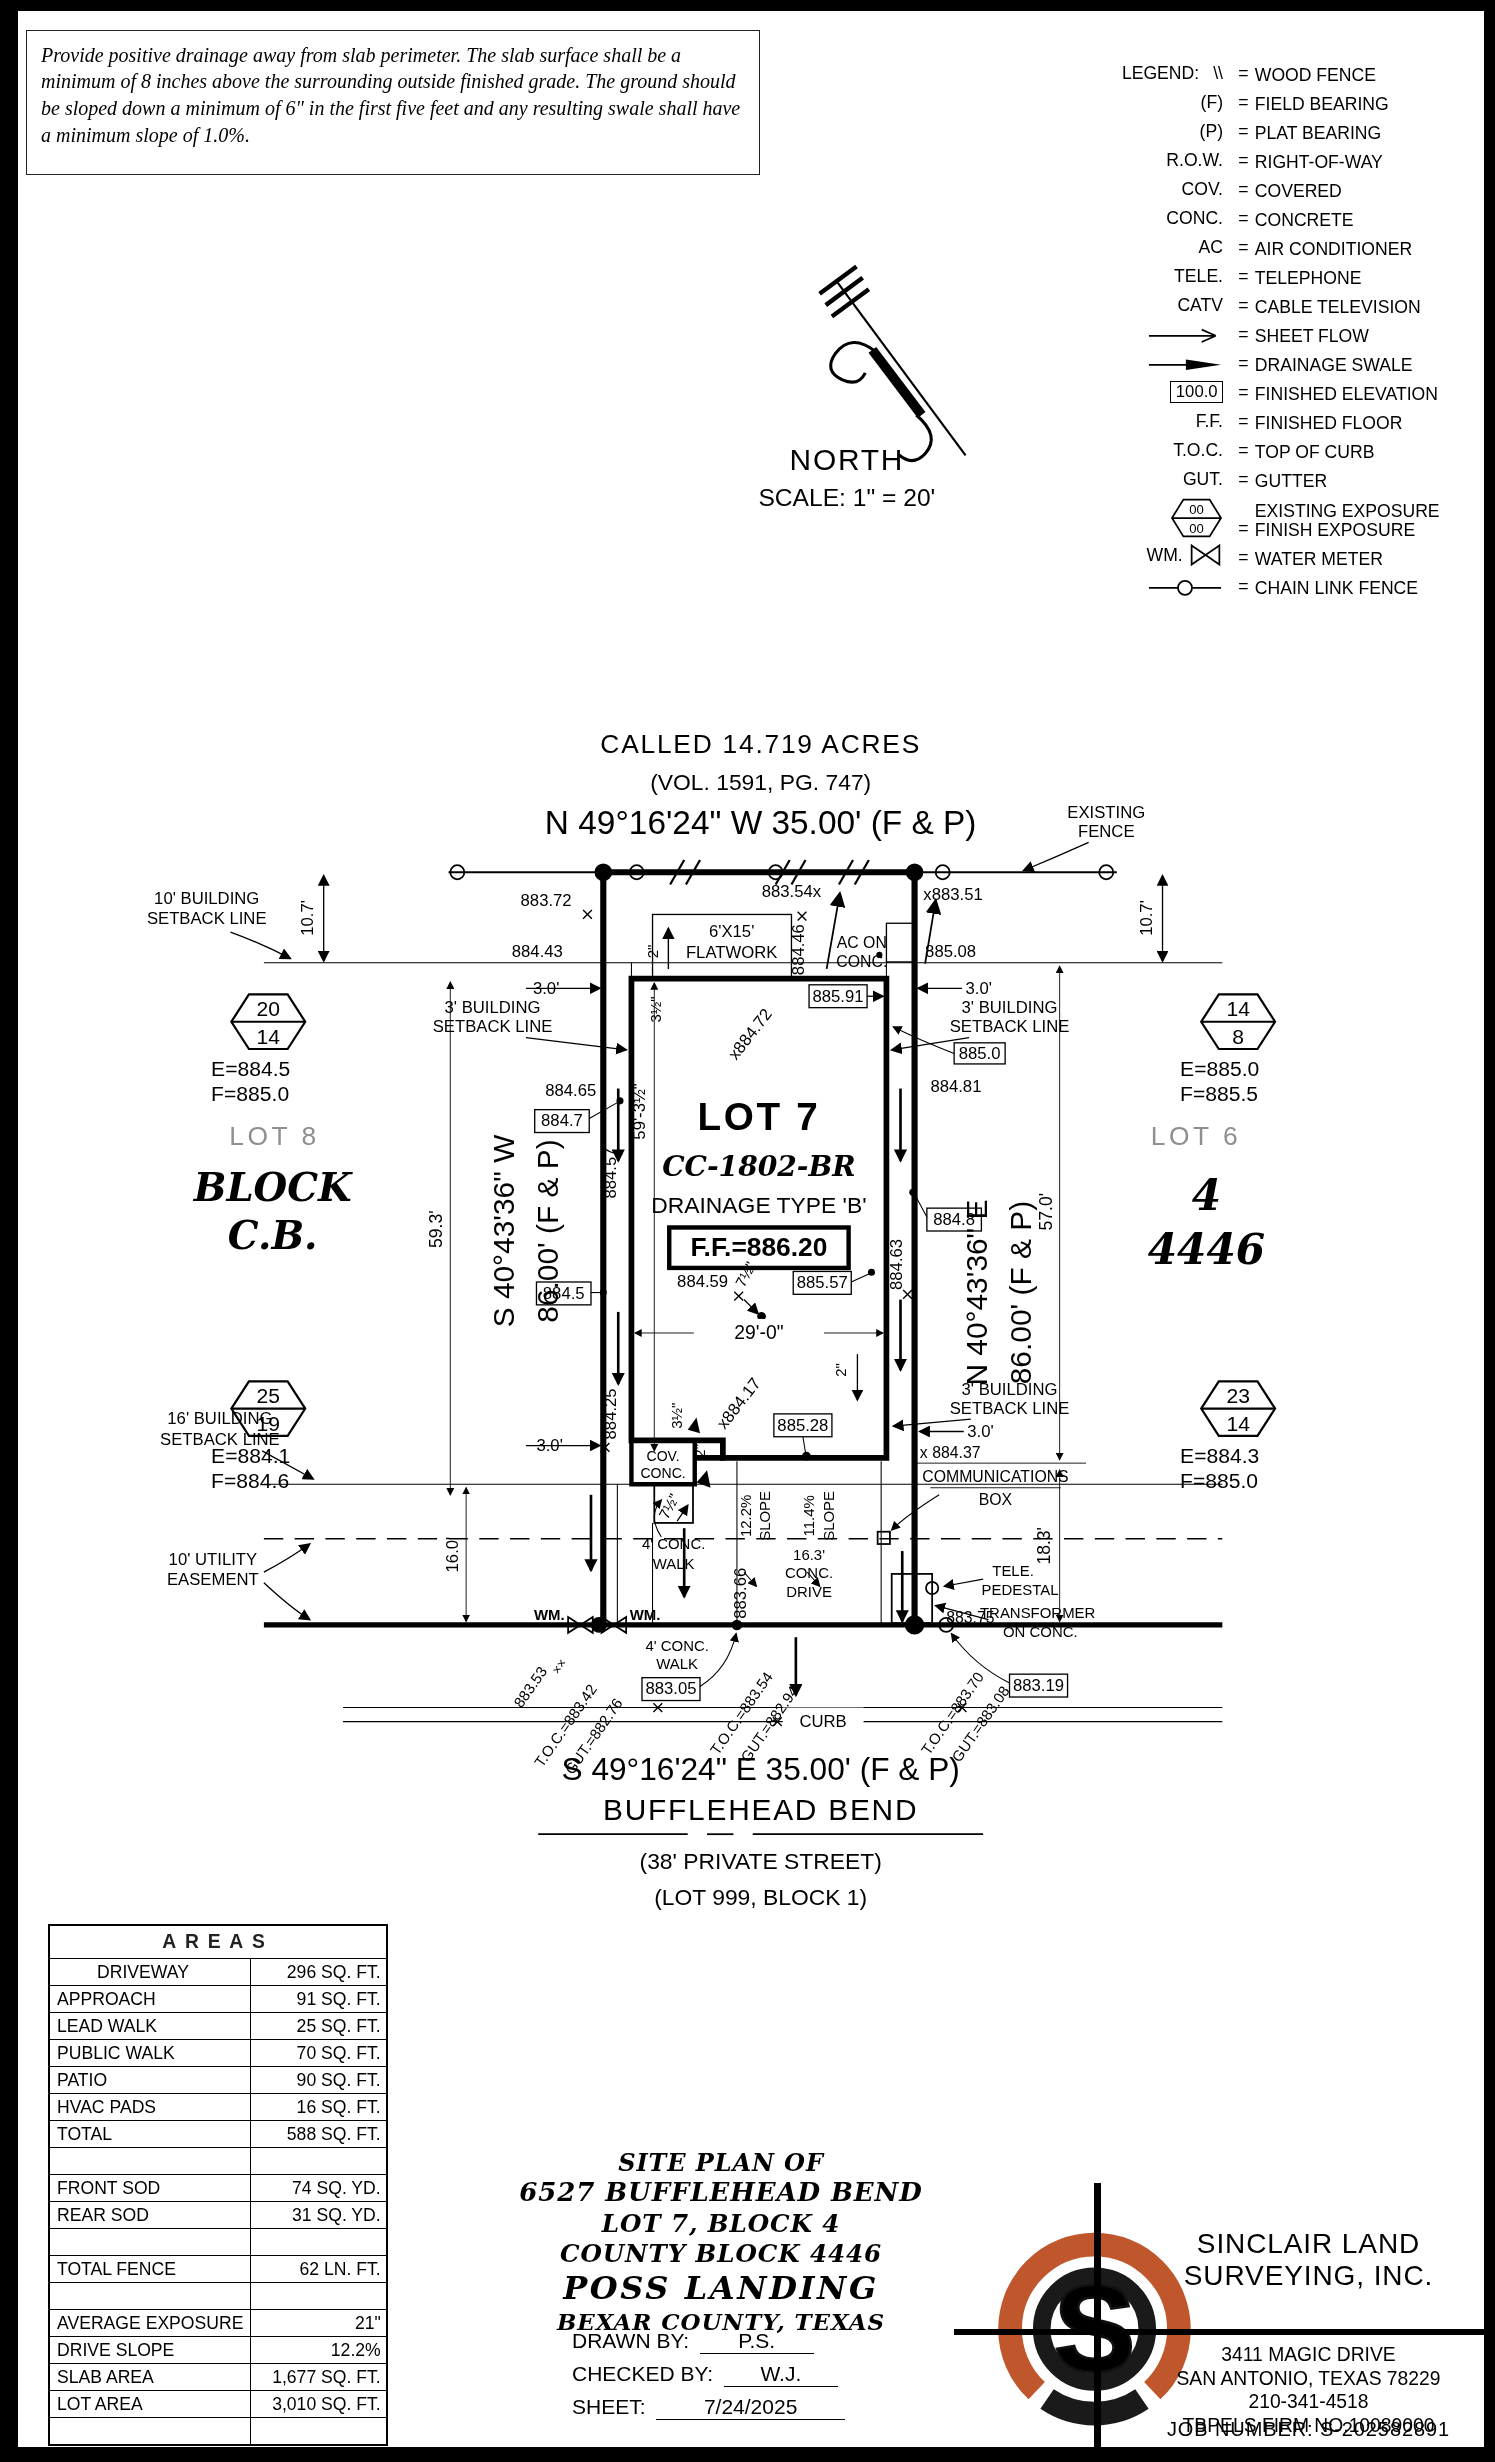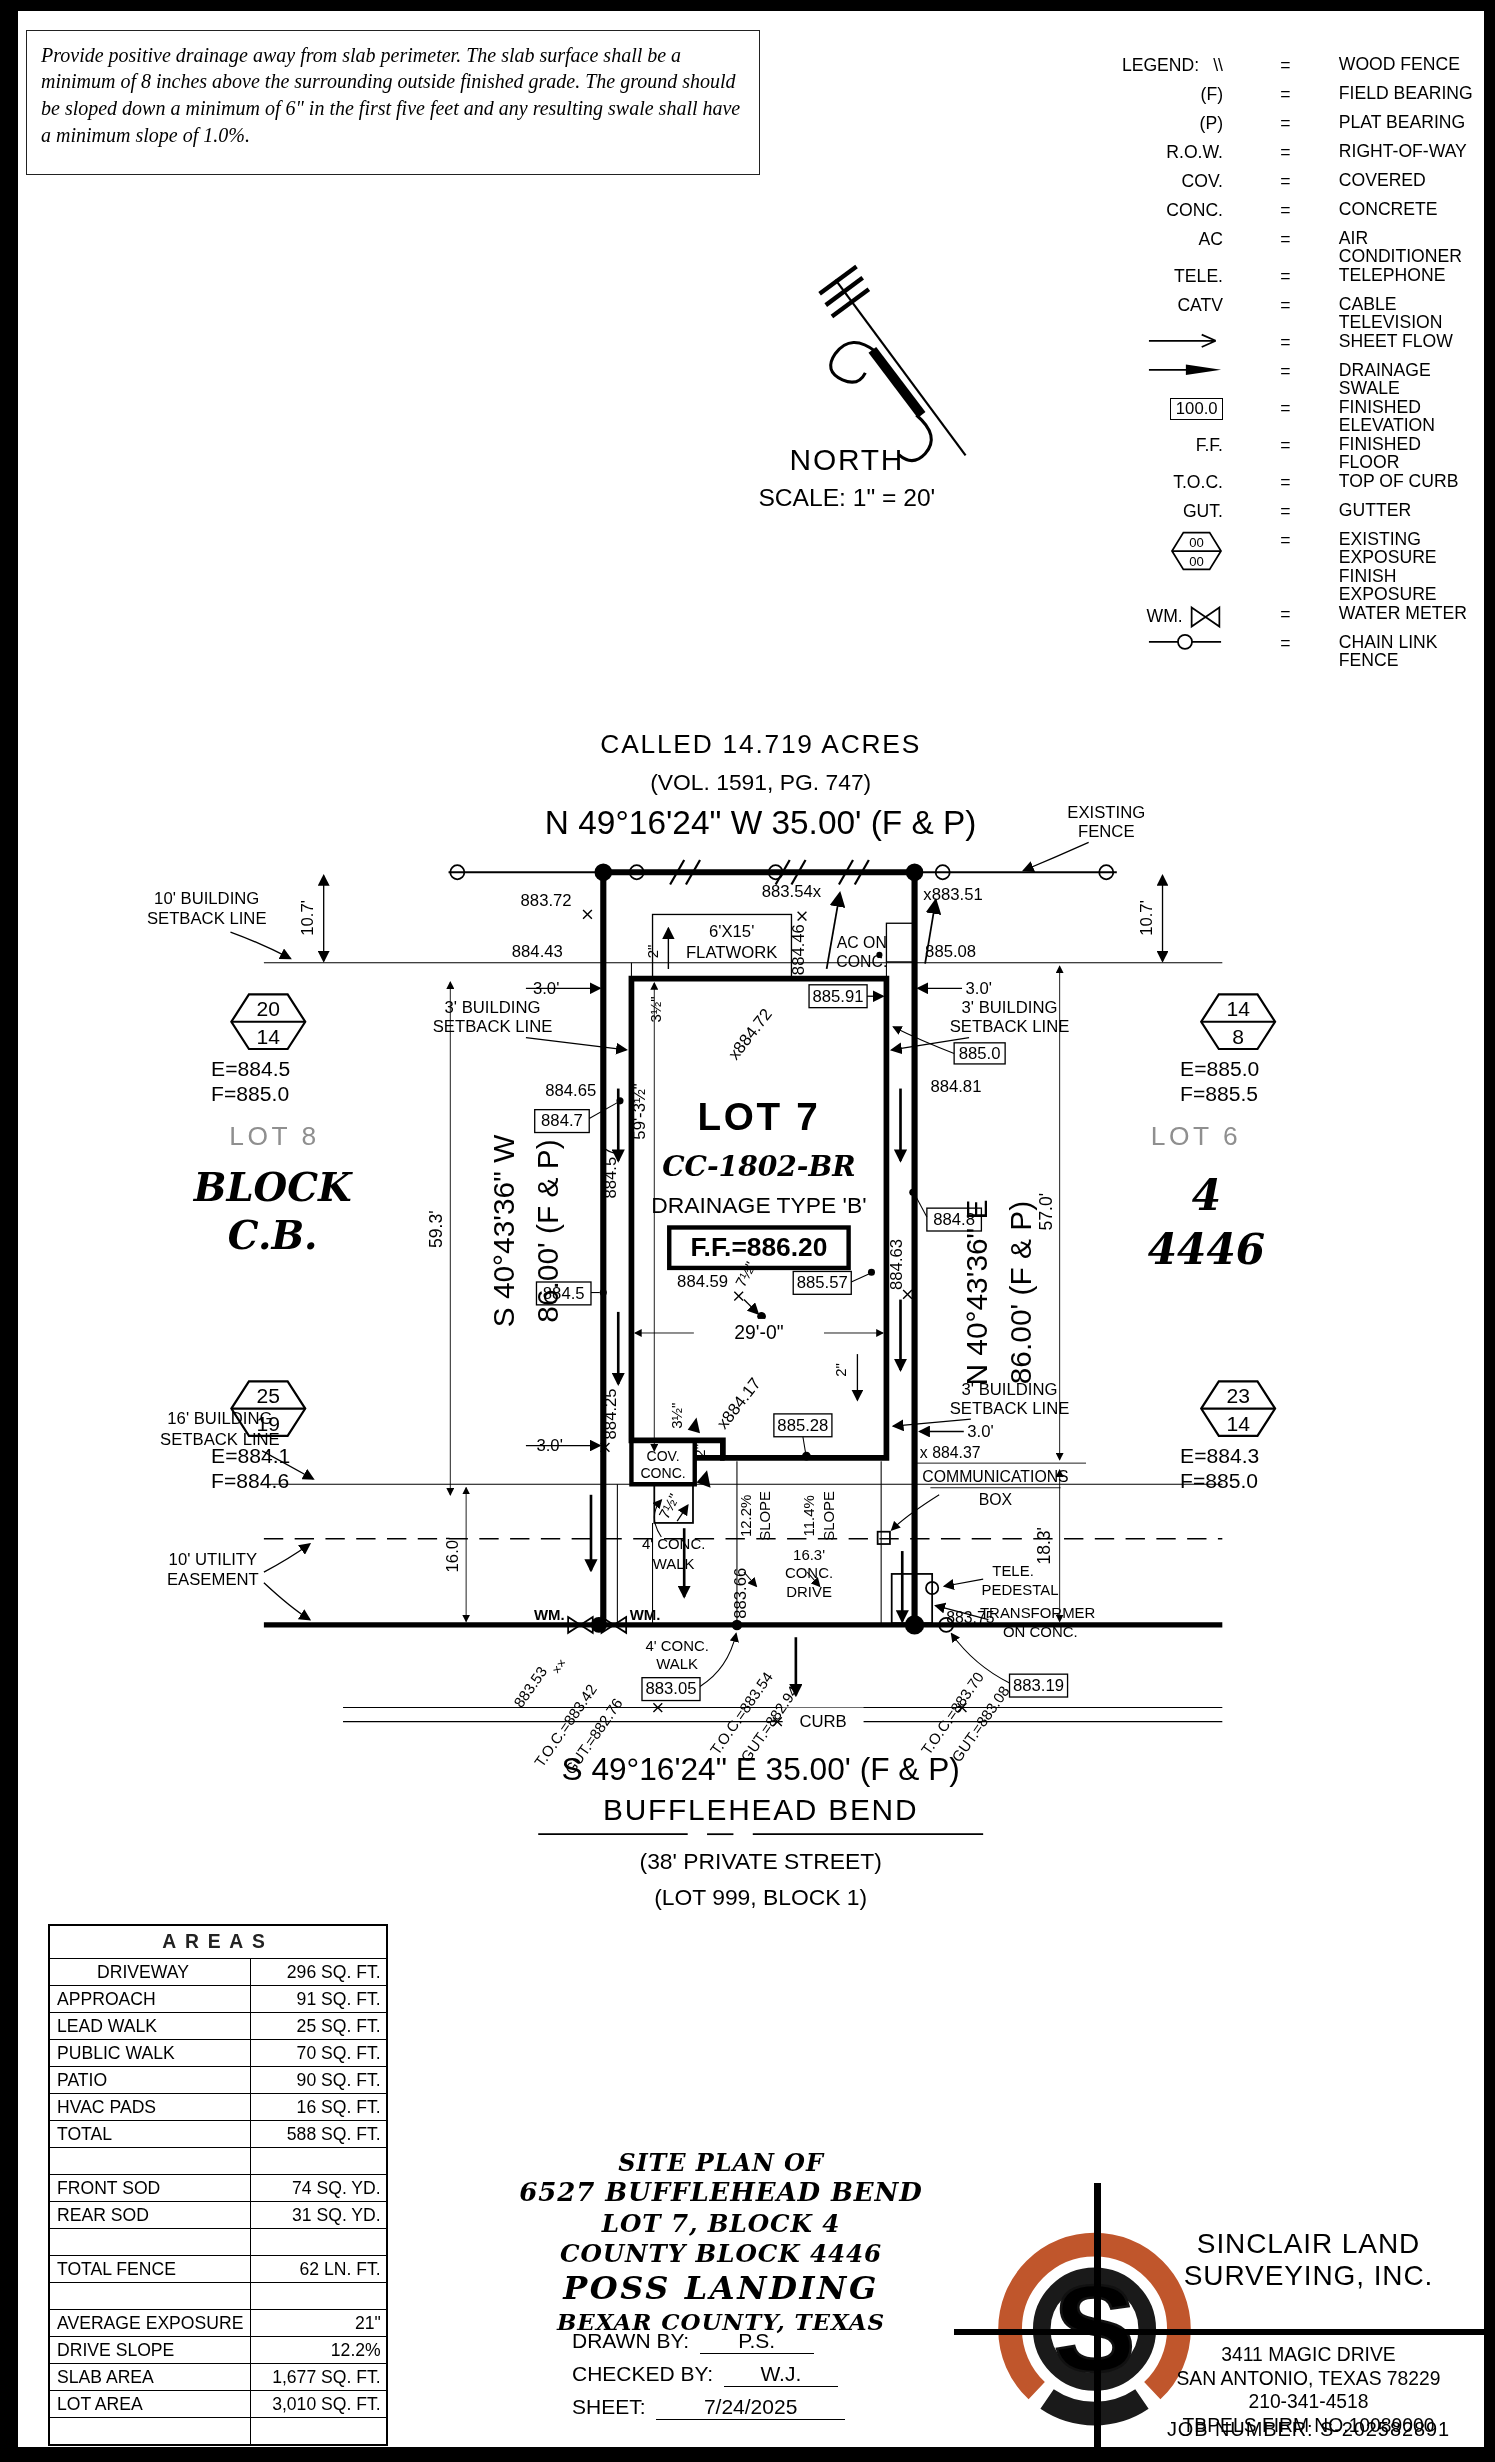--- a/index.html
+++ b/index.html
@@ -22,21 +22,21 @@
   .ln{stroke:#000;fill:none}
   .xm{stroke:#000;stroke-width:1.6;fill:none}
   
   .disclaimer{left:26px;top:30px;width:704px;border:1.3px solid #222;padding:10.6px 14px 16px 14px;
     font-family:"Liberation Serif","DejaVu Serif",serif;font-style:italic;}
   .disclaimer p{margin:0 0 8.8px 0;}
   .disc1{font-size:24px;line-height:1.30;}
   .disc2{font-size:20px;line-height:1.34;}
   
   .legend{left:1098px;top:55px;width:378px;font-size:17.6px;}
-  .lrow{display:flex;align-items:flex-start;min-height:29px;gap:42px;}
+  .lrow{display:flex;align-items:flex-end;min-height:29px;}
   .lsym{width:125px;text-align:right;padding-right:8.8px;flex:none;display:flex;justify-content:flex-end;align-items:center;gap:5.3px;}
   .leq{width:23px;flex:none;text-align:center;}
   .ldesc{flex:1;line-height:1.05;}
   .lpref{margin-right:8.8px;}
   .lbox{border:1.3px solid #000;padding:0 4.4px;font-size:16.7px;}
   
   .areas{left:48px;top:1924px;width:336px;border:2.2px solid #000;font-size:17.6px;}
   .atitle{height:32px;line-height:32px;text-align:center;font-weight:bold;letter-spacing:8.8px;
           border-bottom:1.8px solid #000;font-size:19.3px;color:#222;}
   .arow{display:flex;height:26px;line-height:26px;border-top:0.9px solid #000;}

